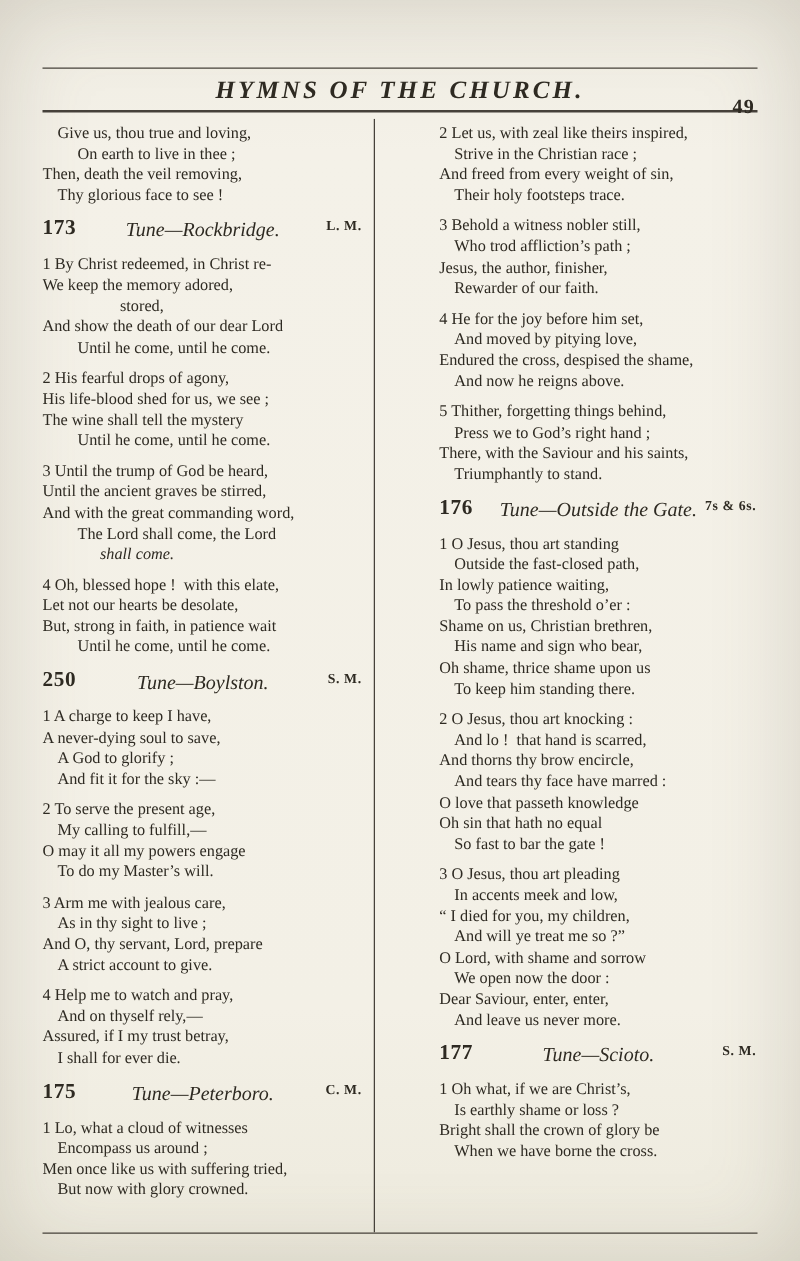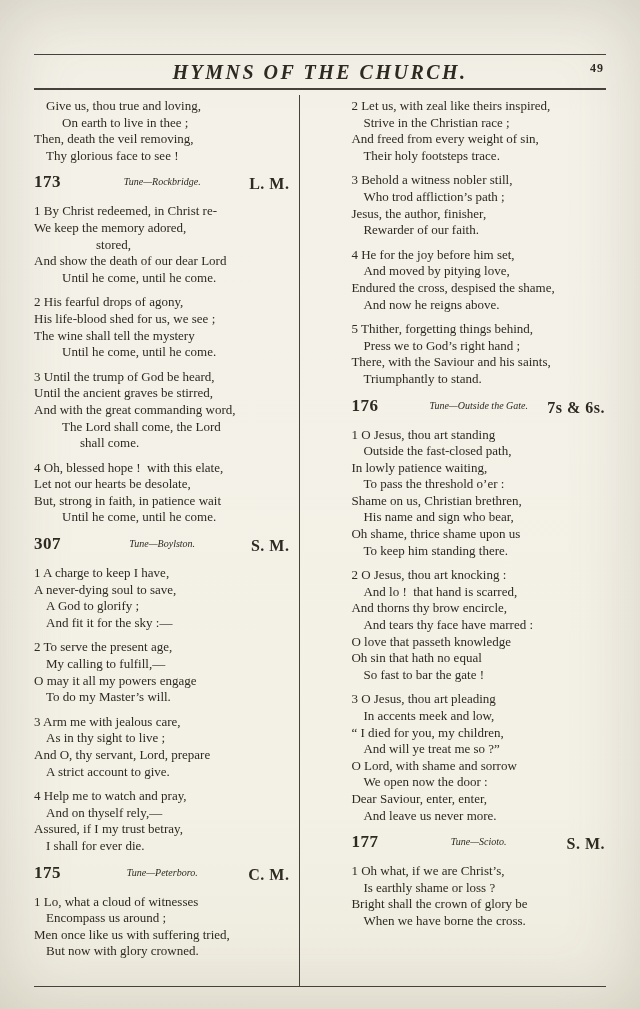--- a/index.html
+++ b/index.html
@@ -19,41 +19,41 @@
     overflow: hidden;
   }
   .top-rule { height: 1px; background: #46413a; margin-top: 54px; flex: none; }
   .header { position: relative; height: 32px; margin-top: 1px; flex: none; }
   .page-title {
     position: absolute; left: 50%; transform: translateX(-50%); top: 5px;
     font-style: italic; font-weight: bold; font-size: 20px; letter-spacing: 2.5px;
     white-space: pre;
   }
   .page-number {
-    position: absolute; right: 2px; top: 5px;
-    font-weight: bold; font-size: 12px; letter-spacing: 1px;
+    position: absolute; right: 2px; top: 21px;
+    font-weight: bold; font-size: 16px; letter-spacing: 1px;
   }
   .header-rule { height: 2px; background: #46413a; flex: none; }
   .columns { flex: 1 1 auto; display: flex; margin-top: 5px; overflow: hidden; }
   .column { width: 50%; padding-top: 3px; }
   .column.left { padding-right: 9px; }
   .column.right { padding-left: 11px; margin-left: 40px; }
   .col-divider { width: 1px; background: #46413a; align-self: stretch; flex: none; }
   .bottom-rule { height: 1px; background: #46413a; margin-bottom: 22px; flex: none; }
   .stanza { margin-bottom: 8px; }
   .line { font-size: 13px; line-height: 16.6px; white-space: pre; }
   .ind0 { padding-left: 0; }
   .ind1 { padding-left: 12px; }
   .ind2 { padding-left: 28px; }
-  .ind3 { padding-left: 46px; }
+  .ind3 { padding-left: 46px; font-style: italic; }
   .ind4 { padding-left: 62px; }
   .hymn-heading { position: relative; height: 22px; margin: 7px 0 9px; }
   .hymn-number { position: absolute; left: 0; top: 0; font-weight: bold; font-size: 17px; letter-spacing: 0.5px; }
-  .hymn-tune { position: absolute; left: 50%; transform: translateX(-50%); top: 4px; font-style: italic; font-size: 10px; white-space: pre; }
-  .hymn-meter { position: absolute; right: 1px; top: 3px; font-weight: bold; font-size: 16px; letter-spacing: 0.5px; white-space: pre; }
+  .hymn-tune { position: absolute; left: 50%; transform: translateX(-50%); top: 4px; font-style: italic; font-size: 16px; white-space: pre; }
+  .hymn-meter { position: absolute; right: 1px; top: 3px; font-weight: bold; font-size: 11px; letter-spacing: 0.5px; white-space: pre; }
 </style>
 </head>
 <body>
 
 <div class="page">
   <div class="top-rule"></div>
   <div class="header">
     <span class="page-title">HYMNS OF THE CHURCH.</span>
     <span class="page-number">49</span>
   </div>
@@ -91,21 +91,21 @@
           <div class="line ind2">The Lord shall come, the Lord</div>
           <div class="line ind3">shall come.</div>
         </div>
         <div class="stanza">
           <div class="line ind0">4 Oh, blessed hope !  with this elate,</div>
           <div class="line ind0">Let not our hearts be desolate,</div>
           <div class="line ind0">But, strong in faith, in patience wait</div>
           <div class="line ind2">Until he come, until he come.</div>
         </div>
         <div class="hymn-heading">
-          <span class="hymn-number">307</span>
+          <span class="hymn-number">250</span>
           <span class="hymn-tune">Tune—Boylston.</span>
           <span class="hymn-meter">S. M.</span>
         </div>
         <div class="stanza">
           <div class="line ind0">1 A charge to keep I have,</div>
           <div class="line ind0">A never-dying soul to save,</div>
           <div class="line ind1">A God to glorify ;</div>
           <div class="line ind1">And fit it for the sky :—</div>
         </div>
         <div class="stanza">

